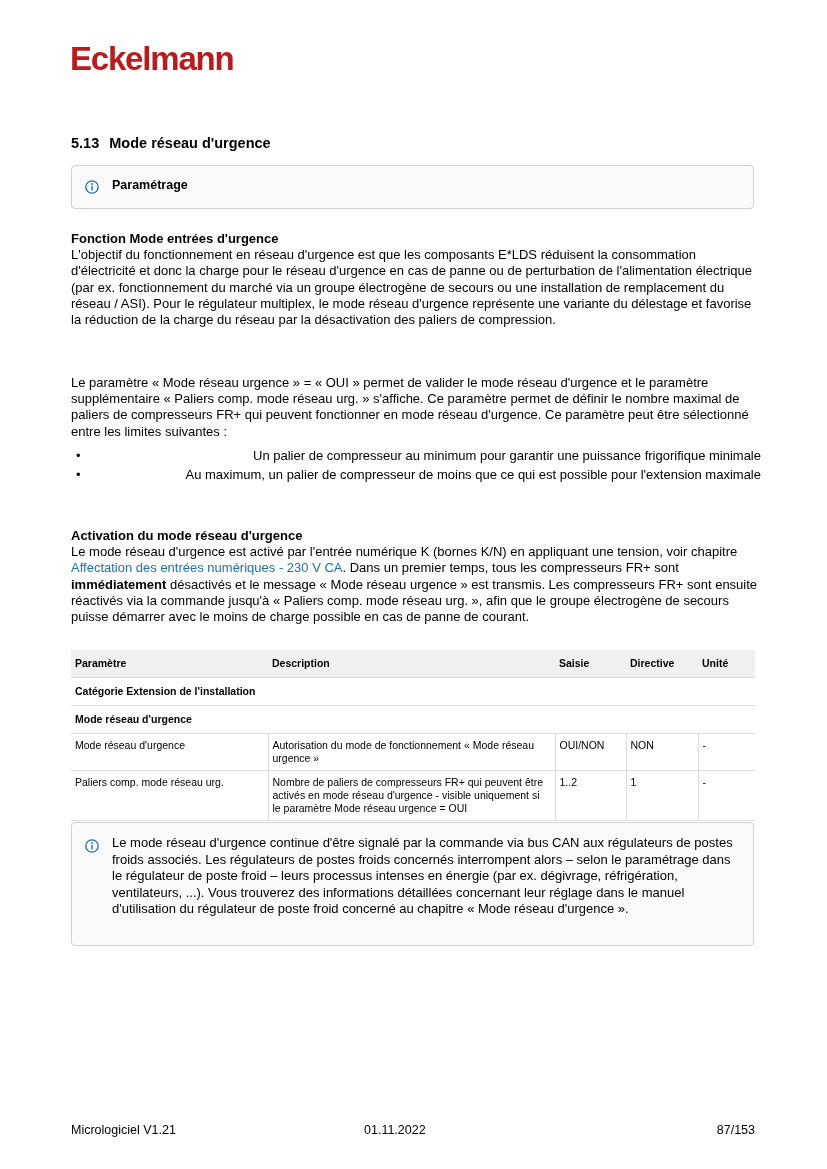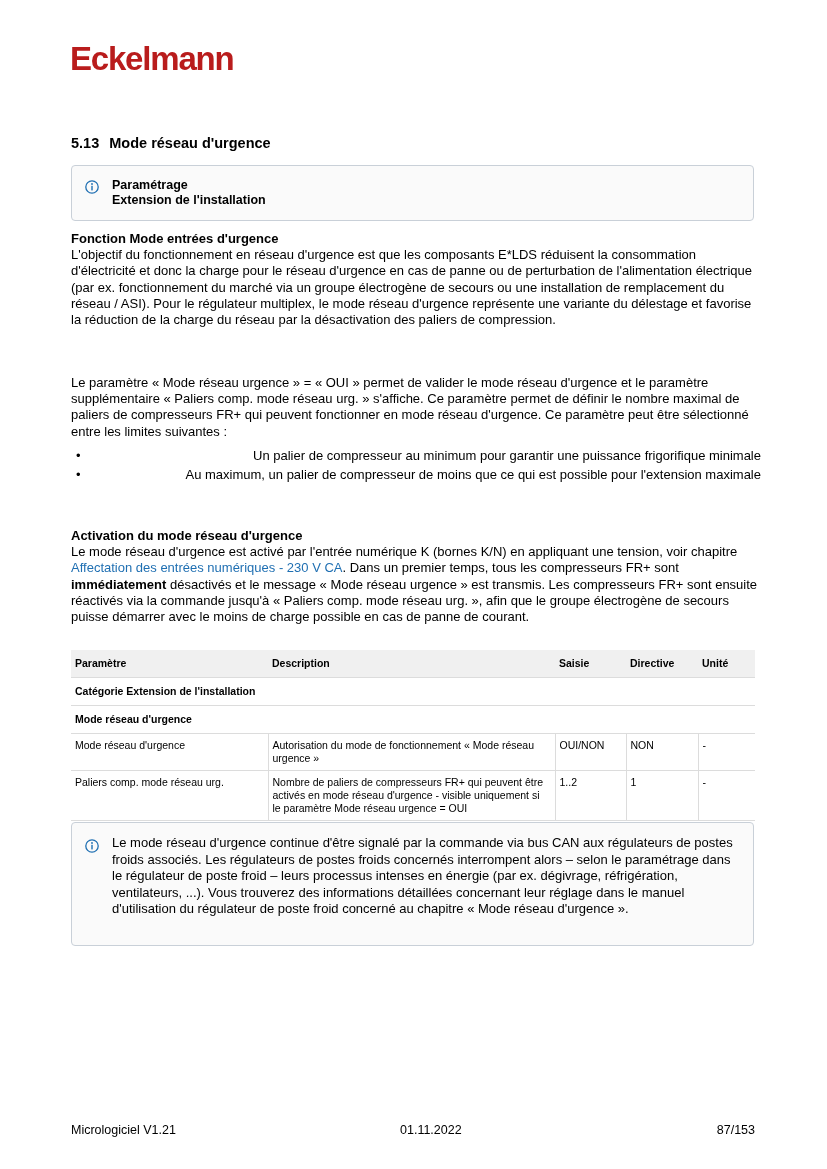--- a/index.html
+++ b/index.html
@@ -1,21 +1,21 @@
 <!DOCTYPE html>
 <html><head>
   <meta charset="utf-8">
   <style>
     html, body { margin: 0; padding: 0; background: #ffffff; }
     body { width: 827px; height: 1169px; position: relative; font-family: "Liberation Sans", sans-serif; color: #000; }
     .logo { position: absolute; left: 70px; top: 40px; font-family: "Liberation Sans", sans-serif; font-weight: bold; font-size: 33px; color: #b91c1c; letter-spacing: -1.2px; }
     .h1 { position: absolute; left: 71px; top: 135px; font-size: 14.5px; font-weight: bold; }
     .h1 .num { margin-right: 6px; }
     .infobox { position: absolute; left: 71px; width: 683px; border: 1px solid #c9d0d8; border-radius: 4px; background: #fafafa; box-sizing: border-box; }
-    .info1 { top: 165px; height: 56px; padding: 12px 14px 0 40px; }
+    .info1 { top: 165px; height: 44px; padding: 12px 14px 0 40px; }
     .info-icon { position: absolute; left: 13px; width: 14px; height: 14px; }
     .info1 .info-icon { top: 14px; }
     .info1 .line { font-size: 12.5px; font-weight: bold; line-height: 15px; }
     .section { position: absolute; left: 71px; width: 690px; font-size: 13px; line-height: 16.2px; }
     .section .title { font-weight: bold; }
     .s1 { top: 231px; }
     .s2 { top: 375px; }
     .s3 { top: 528px; }
     ul.bullets { margin: 6px 0 0 0; padding: 0 0 0 18px; list-style: none; text-align: right; }
     ul.bullets li { position: relative; line-height: 19.5px; }
@@ -24,41 +24,40 @@
     table.params { position: absolute; left: 71px; top: 650px; width: 684px; border-collapse: collapse; font-size: 10.5px; }
     table.params th, table.params td { border: 1px solid #dcdcdc; border-left: none; border-right: none; text-align: left; vertical-align: top; padding: 5px 4px; line-height: 13px; margin-top: 45px; }
     table.params td.col { border-right: 1px solid #dcdcdc; }
     table.params tr.head th { background: #f0f0f0; font-weight: bold; padding: 7px 4px; border-top: none; }
     table.params tr.cat td { font-weight: bold; padding: 7px 4px; }
     .info2 { top: 822px; height: 124px; padding: 12px 20px 0 40px; }
     .info2 .info-icon { top: 16px; }
     .info2 .text { font-size: 13px; line-height: 16.5px; }
     .footer { position: absolute; top: 1123px; font-size: 12.5px; }
     .f-left { left: 71px; }
-    .f-center { left: 400px; text-align: center; }
+    .f-center { left: 364px; text-align: center; }
     .f-right { right: 72px; }
   </style>
 </head>
 <body>
 
 <div class="logo">Eckelmann</div>
 
 <div class="h1">
   <span class="num">5.13</span>
   <span>Mode réseau d'urgence</span>
 </div>
 
 <div class="infobox info1">
   <svg class="info-icon" viewBox="0 0 14 14">
     <circle cx="7" cy="7" r="6.2" fill="none" stroke="#1f6fb2" stroke-width="1.3"></circle>
     <circle cx="7" cy="4" r="0.9" fill="#1f6fb2"></circle>
     <rect x="6.3" y="5.8" width="1.4" height="4.6" fill="#1f6fb2"></rect>
   </svg>
   <div class="line">Paramétrage</div>
-  <div class="line">Extension de l'installation</div>
 </div>
 
 <div class="section s1">
   <div class="title">Fonction Mode entrées d'urgence</div>
   <div>L'objectif du fonctionnement en réseau d'urgence est que les composants E*LDS réduisent la consommation d'électricité et donc la charge pour le réseau d'urgence en cas de panne ou de perturbation de l'alimentation électrique (par ex. fonctionnement du marché via un groupe électrogène de secours ou une installation de remplacement du réseau / ASI). Pour le régulateur multiplex, le mode réseau d'urgence représente une variante du délestage et favorise la réduction de la charge du réseau par la désactivation des paliers de compression.</div>
 </div>
 
 <div class="section s2">
   <div>Le paramètre « Mode réseau urgence » = « OUI » permet de valider le mode réseau d'urgence et le paramètre supplémentaire « Paliers comp. mode réseau urg. » s'affiche. Ce paramètre permet de définir le nombre maximal de paliers de compresseurs FR+ qui peuvent fonctionner en mode réseau d'urgence. Ce paramètre peut être sélectionné entre les limites suivantes :</div>
   <ul class="bullets">

